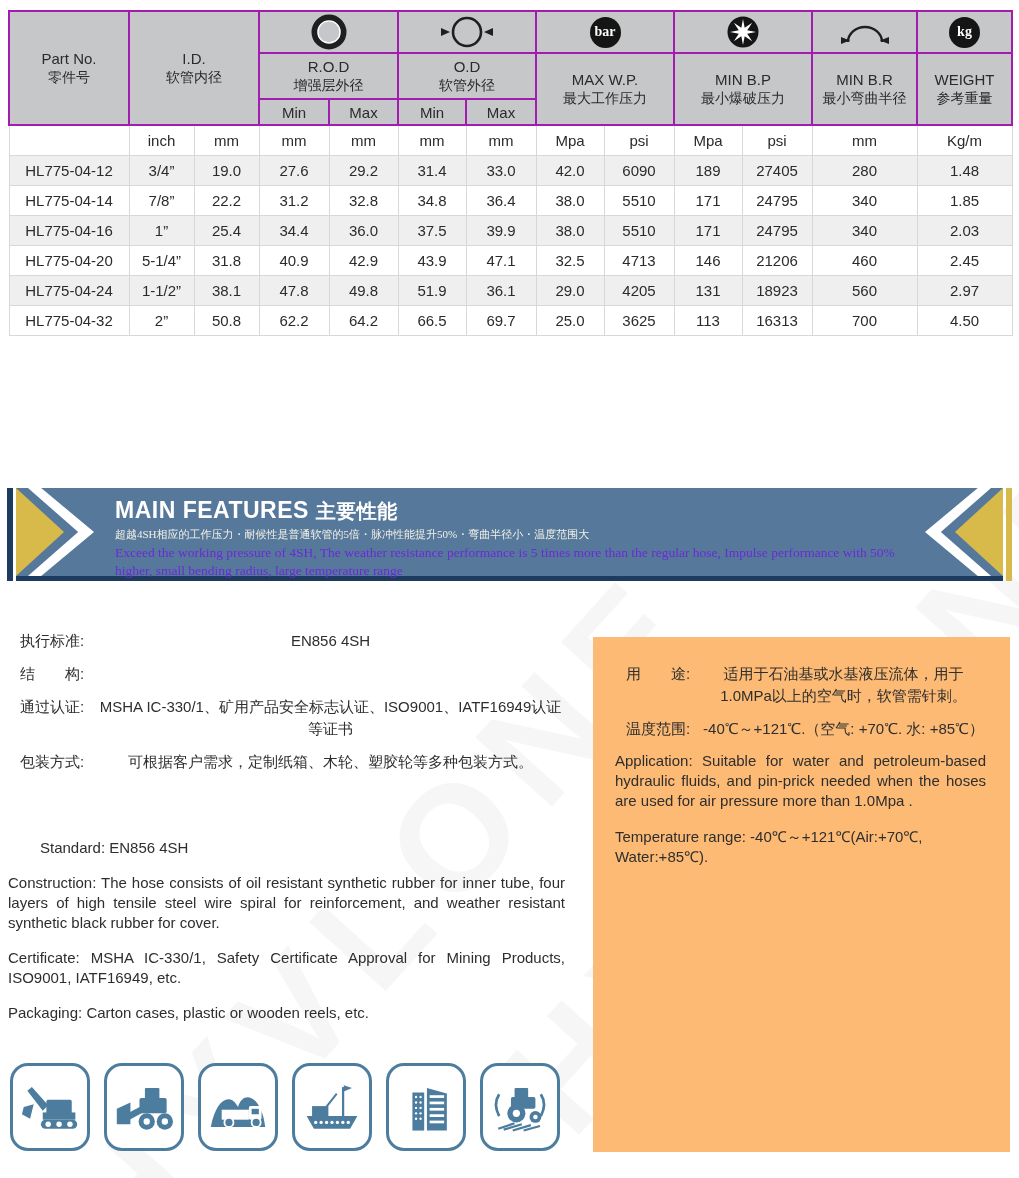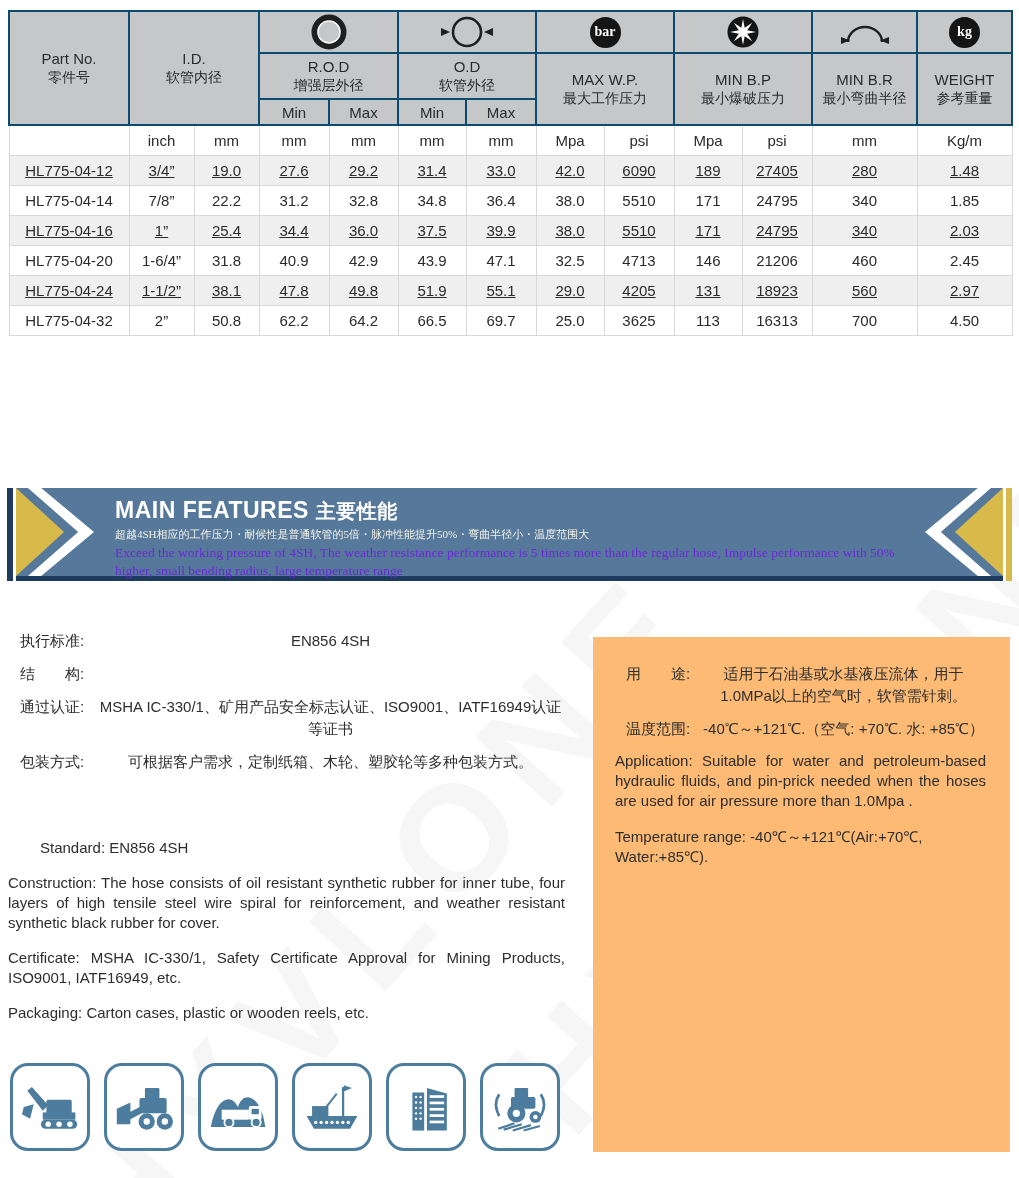--- a/index.html
+++ b/index.html
@@ -7,26 +7,26 @@
         font-family:"Liberation Sans",sans-serif;color:#2e2e2e;}
 
   
   .wm{position:absolute;font-size:150px;font-weight:bold;letter-spacing:20px;
       color:rgba(110,110,110,0.06);white-space:nowrap;transform-origin:0 0;
       transform:rotate(-48deg);pointer-events:none;font-family:"Liberation Sans",sans-serif;}
 
   
   table.spec{position:absolute;left:8px;top:10px;width:1003px;border-collapse:collapse;
              table-layout:fixed;font-size:15px;color:#2b2b2b;}
-  table.spec th{background:#c6c7c8;border:2px solid #0c4a6e;font-weight:normal;
+  table.spec th{background:#c6c7c8;border:2px solid #a21caf;font-weight:normal;
                 text-align:center;vertical-align:middle;padding:0;}
   table.spec td{border:1px solid #d8d8d8;text-align:center;vertical-align:middle;padding:0;}
   tr.r-icons{height:40px;} tr.r-labels{height:46px;} tr.r-minmax{height:26px;}
   tr.r-units{height:44px;} tbody.data tr{height:30px;}
-  tbody.data tr.alt td{background:#f0efef;text-decoration:underline;}
+  tbody.data tr.alt td{background:#f0efef;}
   .h2l .en{display:block;line-height:19px;} .h2l .zh{display:block;line-height:19px;font-size:14px;}
   .badge{display:inline-flex;align-items:center;justify-content:center;width:31px;height:31px;
          border-radius:50%;background:#151515;color:#fff;font-family:"Liberation Serif",serif;
          font-weight:bold;font-size:14px;}
   .icel svg{display:block;margin:0 auto;}
 
   
   .banner{position:absolute;left:7px;top:488px;width:1005px;height:93px;}
   .bn-blue{position:absolute;left:9px;right:9px;top:0;height:88px;background:#56799b;}
   .bn-bottom{position:absolute;left:9px;right:9px;bottom:0;height:5px;background:#1d3a5f;}
@@ -213,41 +213,41 @@
           <td>39.9</td>
           <td>38.0</td>
           <td>5510</td>
           <td>171</td>
           <td>24795</td>
           <td>340</td>
           <td>2.03</td>
         </tr>
         <tr>
           <td>HL775-04-20</td>
-          <td>1-6/4”</td>
+          <td>5-1/4”</td>
           <td>31.8</td>
           <td>40.9</td>
           <td>42.9</td>
           <td>43.9</td>
           <td>47.1</td>
           <td>32.5</td>
           <td>4713</td>
           <td>146</td>
           <td>21206</td>
           <td>460</td>
           <td>2.45</td>
         </tr>
         <tr class="alt">
           <td>HL775-04-24</td>
           <td>1-1/2”</td>
           <td>38.1</td>
           <td>47.8</td>
           <td>49.8</td>
           <td>51.9</td>
-          <td>55.1</td>
+          <td>36.1</td>
           <td>29.0</td>
           <td>4205</td>
           <td>131</td>
           <td>18923</td>
           <td>560</td>
           <td>2.97</td>
         </tr>
         <tr>
           <td>HL775-04-32</td>
           <td>2”</td>

